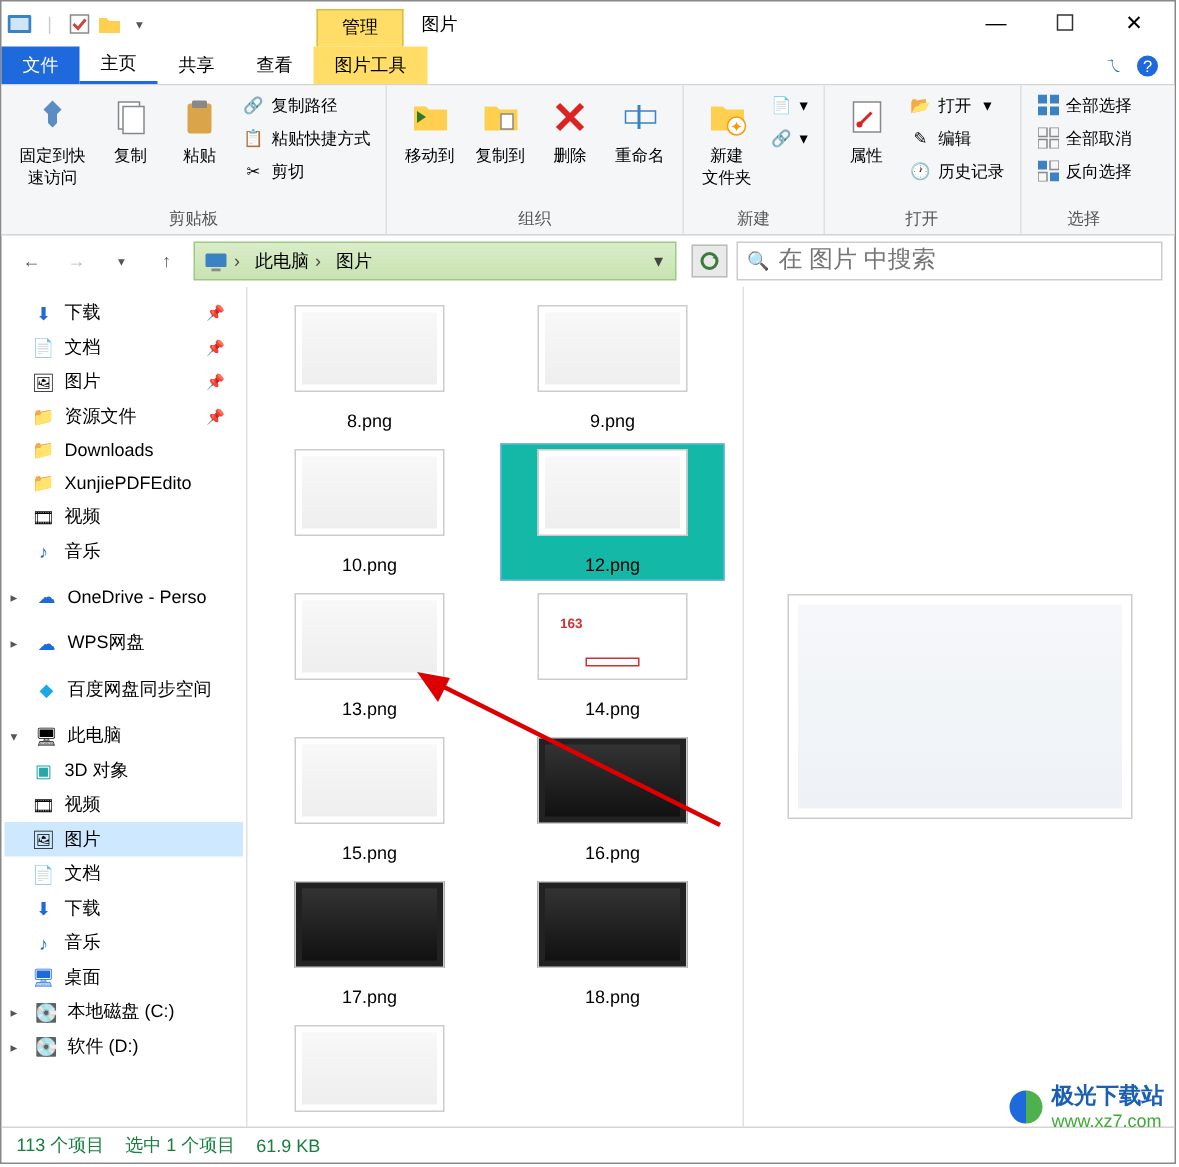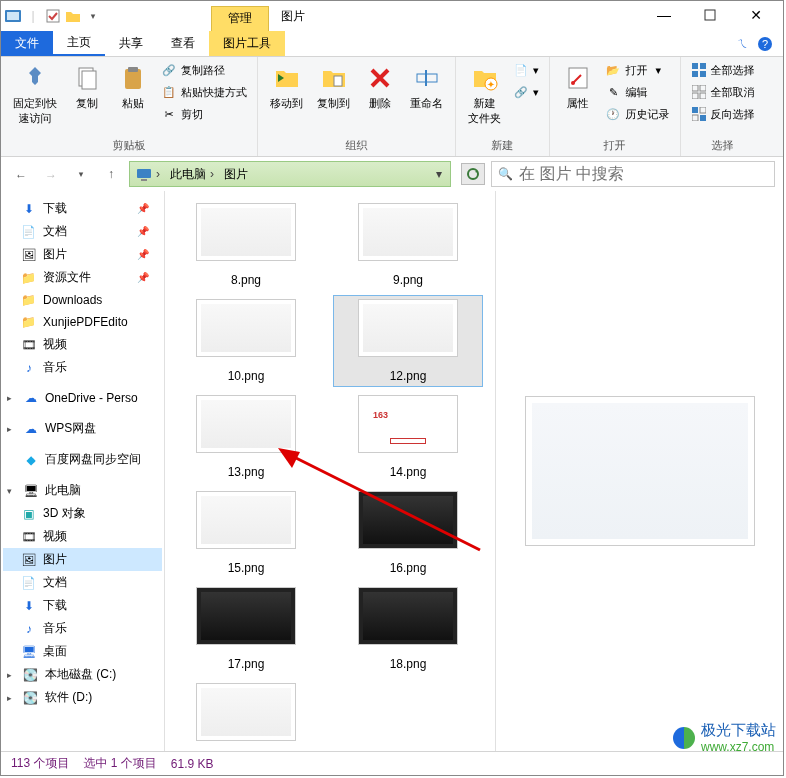--- a/index.html
+++ b/index.html
@@ -56,40 +56,40 @@
 .tree-item.selected { background: #cde8ff; }
 .tree-item .pin { color: #888; font-size: 10px; margin-left: auto; margin-right: 8px; }
 .tree-item .ico { width: 16px; height: 16px; display: inline-flex; align-items: center; justify-content: center; }
 .tree-spacer { height: 8px; }
 .tree-item.root { padding-left: 4px; }
 .expand { width: 10px; display: inline-block; color: #555; font-size: 9px; }
 
 .file-area { flex: 1; display: flex; overflow: hidden; }
 .icon-grid { width: 330px; padding: 8px 6px; display: grid; grid-template-columns: repeat(2, 150px); grid-auto-rows: 92px; gap: 4px 12px; align-content: start; overflow-y: auto; }
 .file-item { display: flex; flex-direction: column; align-items: center; padding: 3px; border: 1px solid transparent; }
-.file-item.selected { background: #e5e5e5; border: 1px solid #7ab8ea; }
+.file-item.selected { background: #14b8a6; border: 1px solid #7ab8ea; }
 .thumb { width: 100px; height: 64px; border: 1px solid #ccc; background: #fff; position: relative; overflow: hidden; }
 .thumb.dark { background: #222; }
 .thumb.red-accent::before { content: ""; position: absolute; left: 18px; top: 14px; color: #c33; font-size: 9px; }
 .thumb-content { position: absolute; inset: 4px; background: linear-gradient(#f8f8f8,#eee); }
 .file-label { font-size: 12px; margin-top: 12px; }
 
 .preview-pane { flex: 1; border-left: 1px solid #e0e0e0; display: flex; align-items: center; justify-content: center; }
 .preview-img { width: 230px; height: 150px; border: 1px solid #ccc; background: #fff; position: relative; }
 .preview-img::after { content: ""; position: absolute; inset: 6px; background: linear-gradient(#f5f7fa,#eef2f6); }
 
 
-.status-bar { height: 24px; border-top: 1px solid #d4d4d4; display: flex; align-items: center; padding: 0 10px; gap: 14px; font-size: 12px; color: #701a75; }
+.status-bar { height: 24px; border-top: 1px solid #d4d4d4; display: flex; align-items: center; padding: 0 10px; gap: 14px; font-size: 12px; color: #15803d; }
 
 
 .arrow-overlay { position: absolute; pointer-events: none; }
 
 
 .watermark { position: absolute; right: 10px; bottom: 24px; display: flex; align-items: center; gap: 6px; font-size: 12px; }
-.watermark .big { color: #1a5fb4; font-weight: normal; font-size: 15px; }
+.watermark .big { color: #1a5fb4; font-weight: bold; font-size: 15px; }
 .watermark .url { color: #3faa36; font-size: 12px; }
 .wm-logo { width: 22px; height: 22px; border-radius: 50%; background: conic-gradient(#4db14d 0 180deg, #1e6add 180deg 360deg); }
 
 svg { display: block; }
 </style>
 </head>
 <body>
 
 <div class="window">
 

